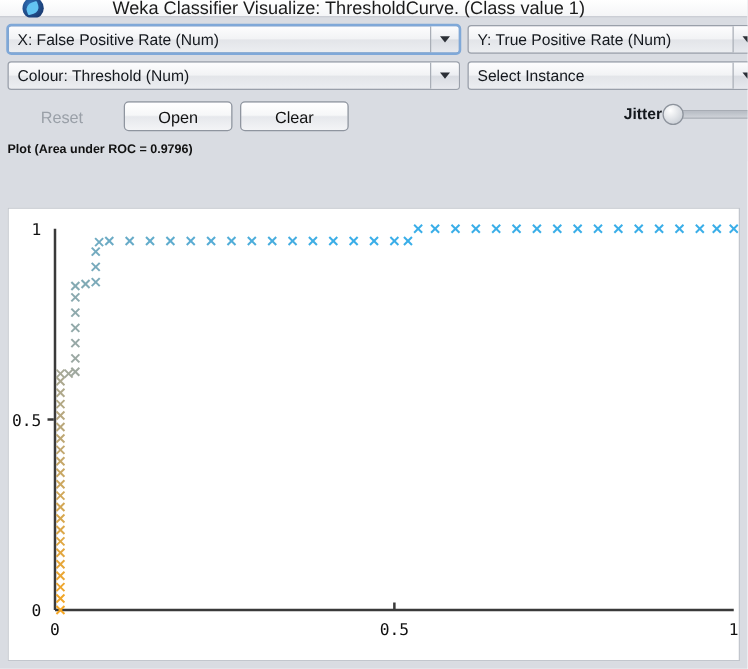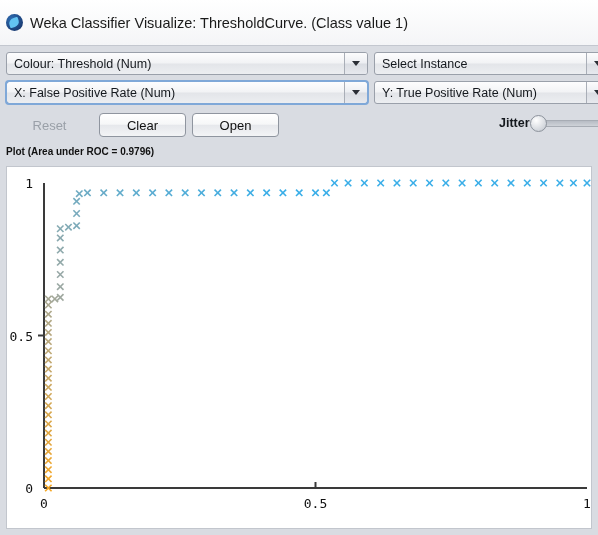--- a/index.html
+++ b/index.html
@@ -6,26 +6,27 @@
   body{
     width:598px;height:535px;
     background:#d9dce2;
     font-family:"Liberation Sans",sans-serif;
     overflow:hidden;
     position:relative;
   }
 
   
   .titlebar{
-    height:46px;
+    height:14px;
     display:flex;align-items:center;
-    padding:0 6px;
+    padding:0 18px;
     background:linear-gradient(#ffffff,#f4f5f7);
     border-bottom:1px solid #c3c7cf;
     box-sizing:border-box;
+    gap:48px;
   }
   .weka-icon{
     width:17px;height:17px;border-radius:50%;
     background:radial-gradient(circle at 35% 32%,#2f6fb5 0%,#1b3f78 70%,#15305c 100%);
     margin-right:7px;flex:none;position:relative;
   }
   .weka-icon:after{
     content:"";position:absolute;left:3px;top:4px;
     width:10px;height:9px;
     background:#63c4f2;
@@ -139,53 +140,53 @@
 <body>
 
 <div class="titlebar">
   <span class="weka-icon"></span>
   <span class="title-text">Weka Classifier Visualize: ThresholdCurve. (Class value 1)</span>
 </div>
 
 <div class="controls">
 
   <div class="combo-row">
+    <div class="combo combo-left focused">
+      <span class="combo-label">X: False Positive Rate (Num)</span>
+      <span class="combo-arrow">
+          <i></i>
+        </span>
+    </div>
+    <div class="combo combo-right">
+      <span class="combo-label">Y: True Positive Rate (Num)</span>
+      <span class="combo-arrow">
+          <i></i>
+        </span>
+    </div>
+  </div>
+
+  <div class="combo-row">
     <div class="combo combo-left">
       <span class="combo-label">Colour: Threshold (Num)</span>
       <span class="combo-arrow">
           <i></i>
         </span>
     </div>
     <div class="combo combo-right">
       <span class="combo-label">Select Instance</span>
       <span class="combo-arrow">
           <i></i>
         </span>
     </div>
   </div>
 
-  <div class="combo-row">
-    <div class="combo combo-left focused">
-      <span class="combo-label">X: False Positive Rate (Num)</span>
-      <span class="combo-arrow">
-          <i></i>
-        </span>
-    </div>
-    <div class="combo combo-right">
-      <span class="combo-label">Y: True Positive Rate (Num)</span>
-      <span class="combo-arrow">
-          <i></i>
-        </span>
-    </div>
-  </div>
-
   <div class="btn-row">
     <div class="btn disabled">Reset</div>
+    <div class="btn">Open</div>
     <div class="btn">Clear</div>
-    <div class="btn">Open</div>
 
     <div class="jitter-wrap">
       <span class="jitter-label">Jitter</span>
       <div class="slider-track">
         <div class="slider-knob"></div>
       </div>
     </div>
   </div>
 
   <div class="plot-title">Plot (Area under ROC = 0.9796)</div>

